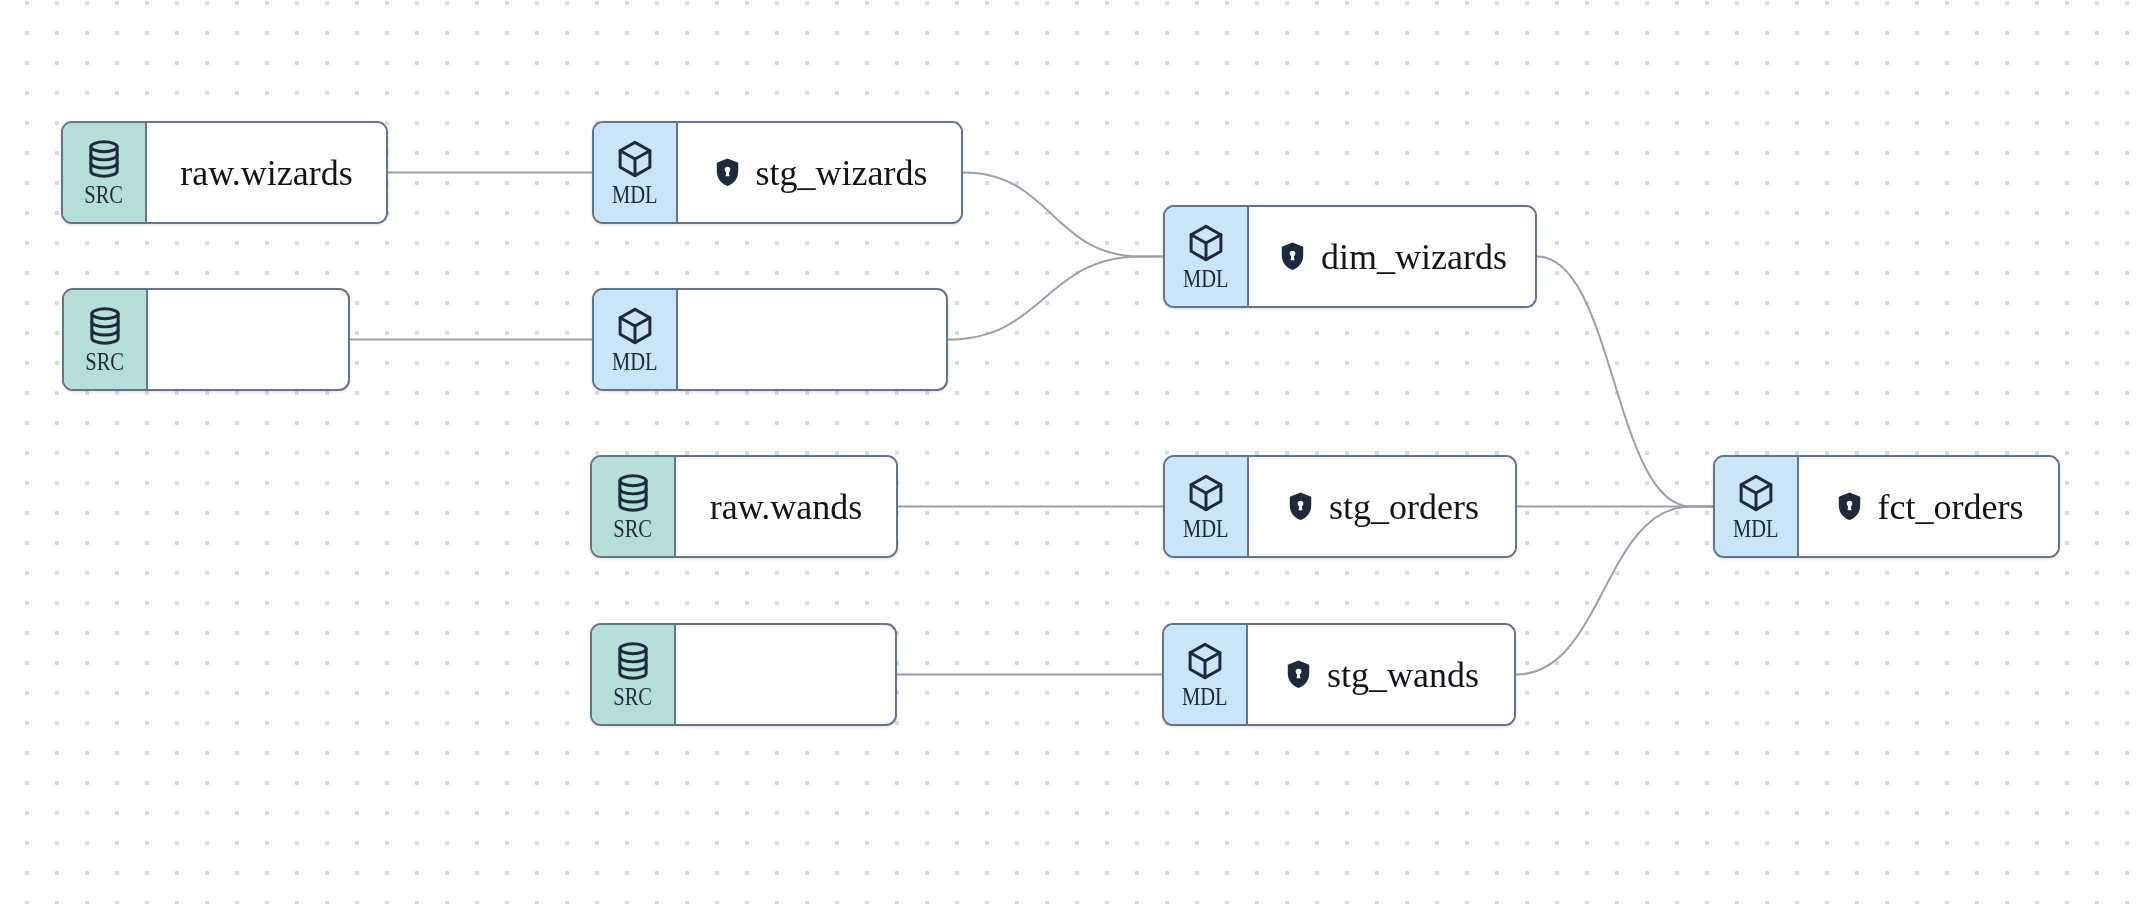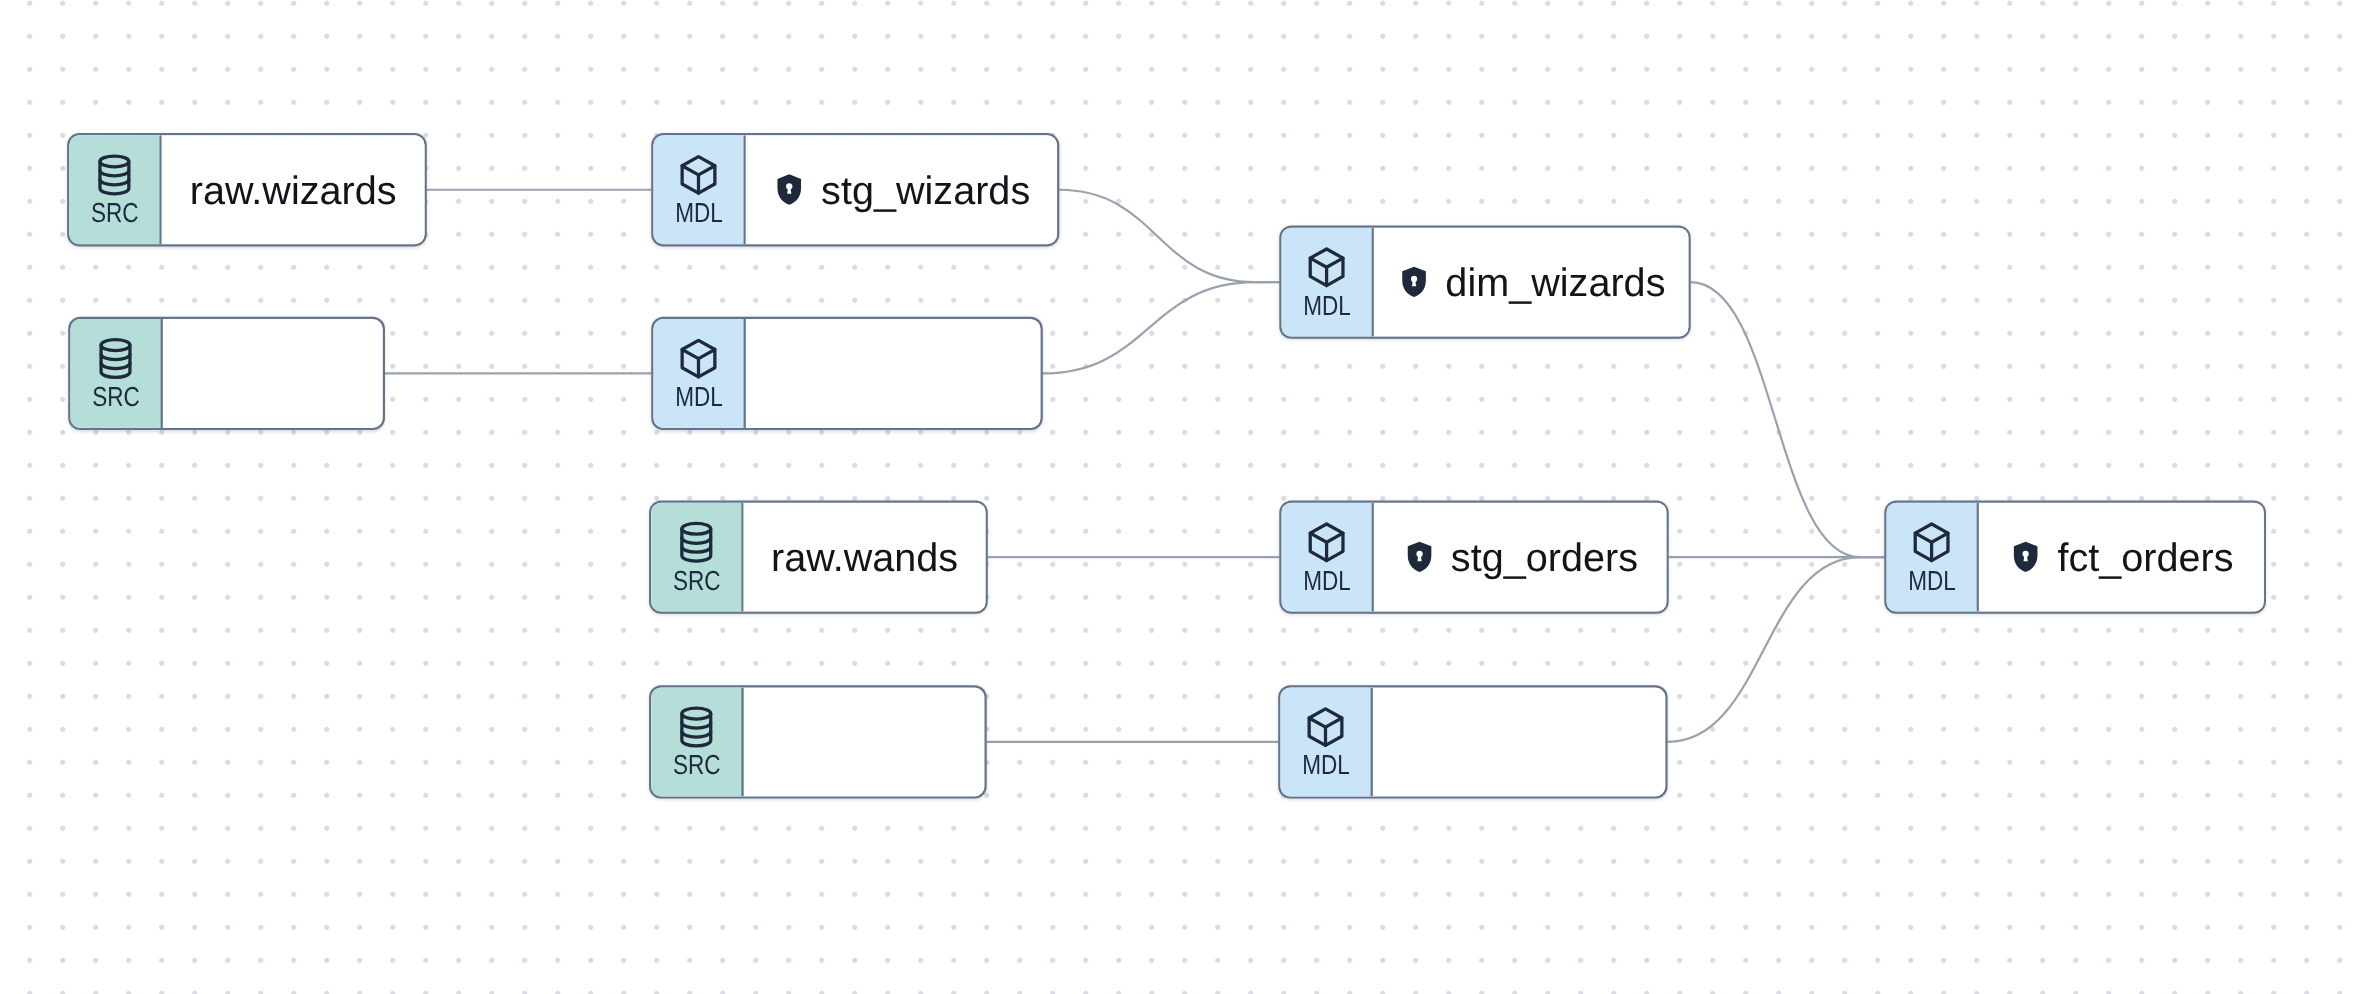--- a/index.html
+++ b/index.html
@@ -4,21 +4,21 @@
 <style>
   html, body { margin: 0; padding: 0; background: #ffffff; }
   #canvas {
     position: relative;
     width: 2148px; height: 904px;
     overflow: hidden;
     background-color: var(--bg, #ffffff);
     background-image: radial-gradient(circle, var(--dot, #d9dce2) 2.2px, transparent 2.3px);
     background-size: 30px 30px;
     background-position: 12px -12px;
-    font-family: Liberation Sans, sans-serif;
+    font-family: Liberation Serif, serif;
   }
   #edges-svg { position: absolute; left: 0; top: 0; width: 100%; height: 100%; }
   #edges-svg path { fill: none; stroke: var(--edge, #99a1af); stroke-width: 2; }
 
   .node {
     position: absolute;
     display: flex;
     box-sizing: border-box;
     border: 2px solid var(--border, #64748b);
     border-radius: 11px;
@@ -251,15 +251,25 @@
     <div class="badge">
       <span class="badge-icon">
             <svg viewBox="0 0 24 24" fill="none" stroke="currentColor" stroke-width="1.7" stroke-linejoin="round" stroke-linecap="round">
               <path d="M12 2.5 L20.5 7.25 V16.75 L12 21.5 L3.5 16.75 V7.25 Z"></path>
               <path d="M3.5 7.25 L12 12 L20.5 7.25"></path>
               <path d="M12 12 V21.5"></path>
             </svg>
           </span>
       <span class="badge-label">MDL</span>
     </div>
+    <div class="body">
+      <span class="shield-icon">
+            <svg viewBox="0 0 24 25" fill="none">
+              <path d="M12 1.6 L20.3 4.9 V11.4 C20.3 17.3 16.9 21.3 12 23 C7.1 21.3 3.7 17.3 3.7 11.4 V4.9 Z" fill="currentColor"></path>
+              <circle cx="12" cy="10.2" r="2.2" fill="#ffffff"></circle>
+              <path d="M11.1 11.6 L10.5 15.4 H13.5 L12.9 11.6 Z" fill="#ffffff"></path>
+            </svg>
+          </span>
+      <span class="node-label">stg_wands</span>
+    </div>
   </div>
     </div>
 </div>
 
 </body></html>

